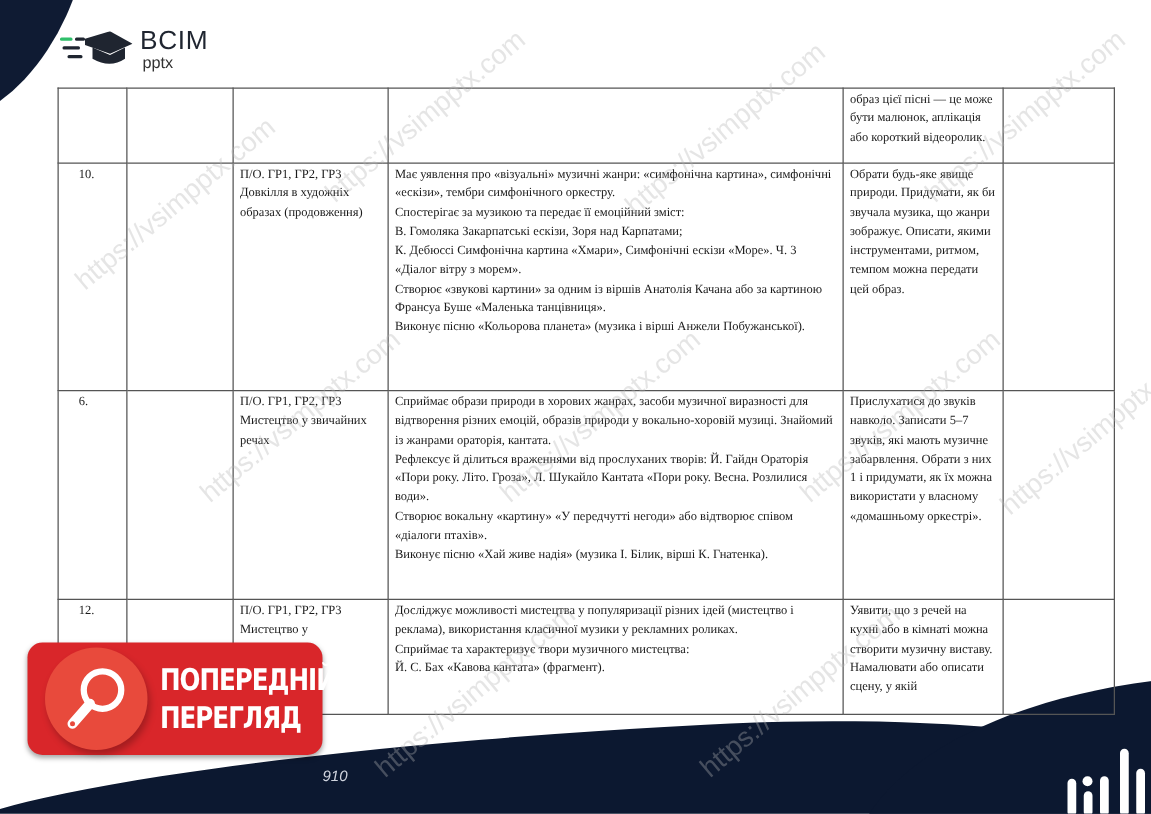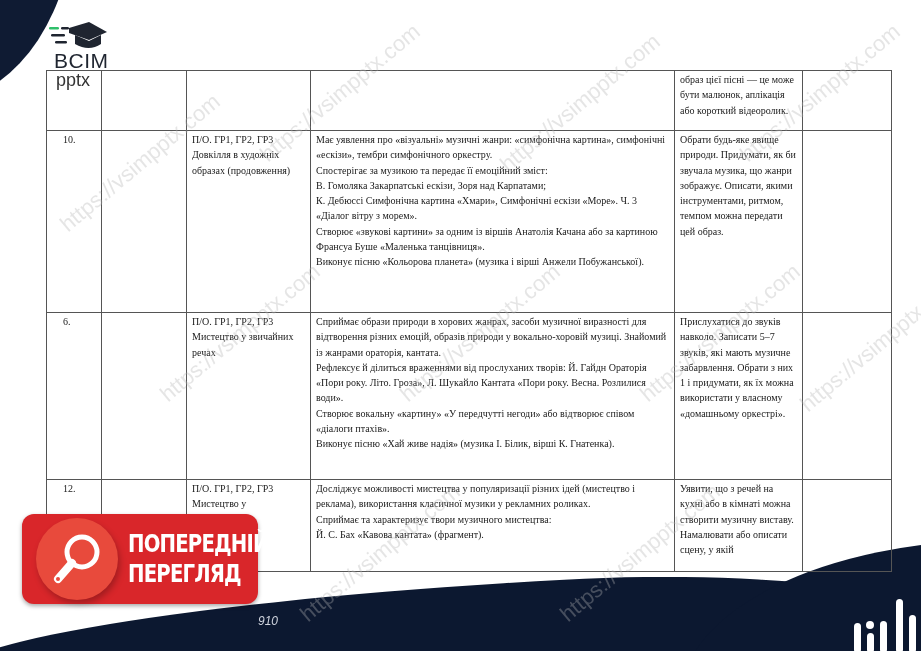--- a/index.html
+++ b/index.html
@@ -17,25 +17,25 @@
   .footer-wave {
     position: absolute; left: -50px; top: 585px; width: 1030px; height: 140px;
     background: #0c1830;
     border-radius: 60% 40% 0 0 / 45% 60% 0 0;
     transform: rotate(-3deg);
   }
   .footer-wave-right {
     position: absolute; left: 680px; top: 540px; width: 320px; height: 160px;
     background: #0c1830; border-radius: 100% 0 0 0;
   }
-  .logo { position: absolute; left: 48px; top: 22px; display: flex; align-items: center; flex-direction: column; }
+  .logo { position: absolute; left: 48px; top: 22px; display: flex; align-items: center; }
   .logo-mark { width: 58px; height: 28px; position: relative; }
   .logo-text { margin-left: 6px; line-height: 1; }
   .logo-title { font-family: "Liberation Sans", sans-serif; font-size: 21px; color: #1f2530; letter-spacing: 0.5px; }
-  .logo-sub { font-family: "Liberation Sans", sans-serif; font-size: 18px; color: #333; margin-left: 2px; }
+  .logo-sub { font-family: "Liberation Sans", sans-serif; font-size: 13px; color: #333; margin-left: 2px; }
 
   table.plan {
     position: absolute; left: 46px; top: 70px;
     border-collapse: collapse; table-layout: fixed;
     font-size: 10px; line-height: 15.3px;
   }
   table.plan td {
     border: 1px solid #555; vertical-align: top;
     padding: 1px 4px 2px 5px; background: transparent;
   }

